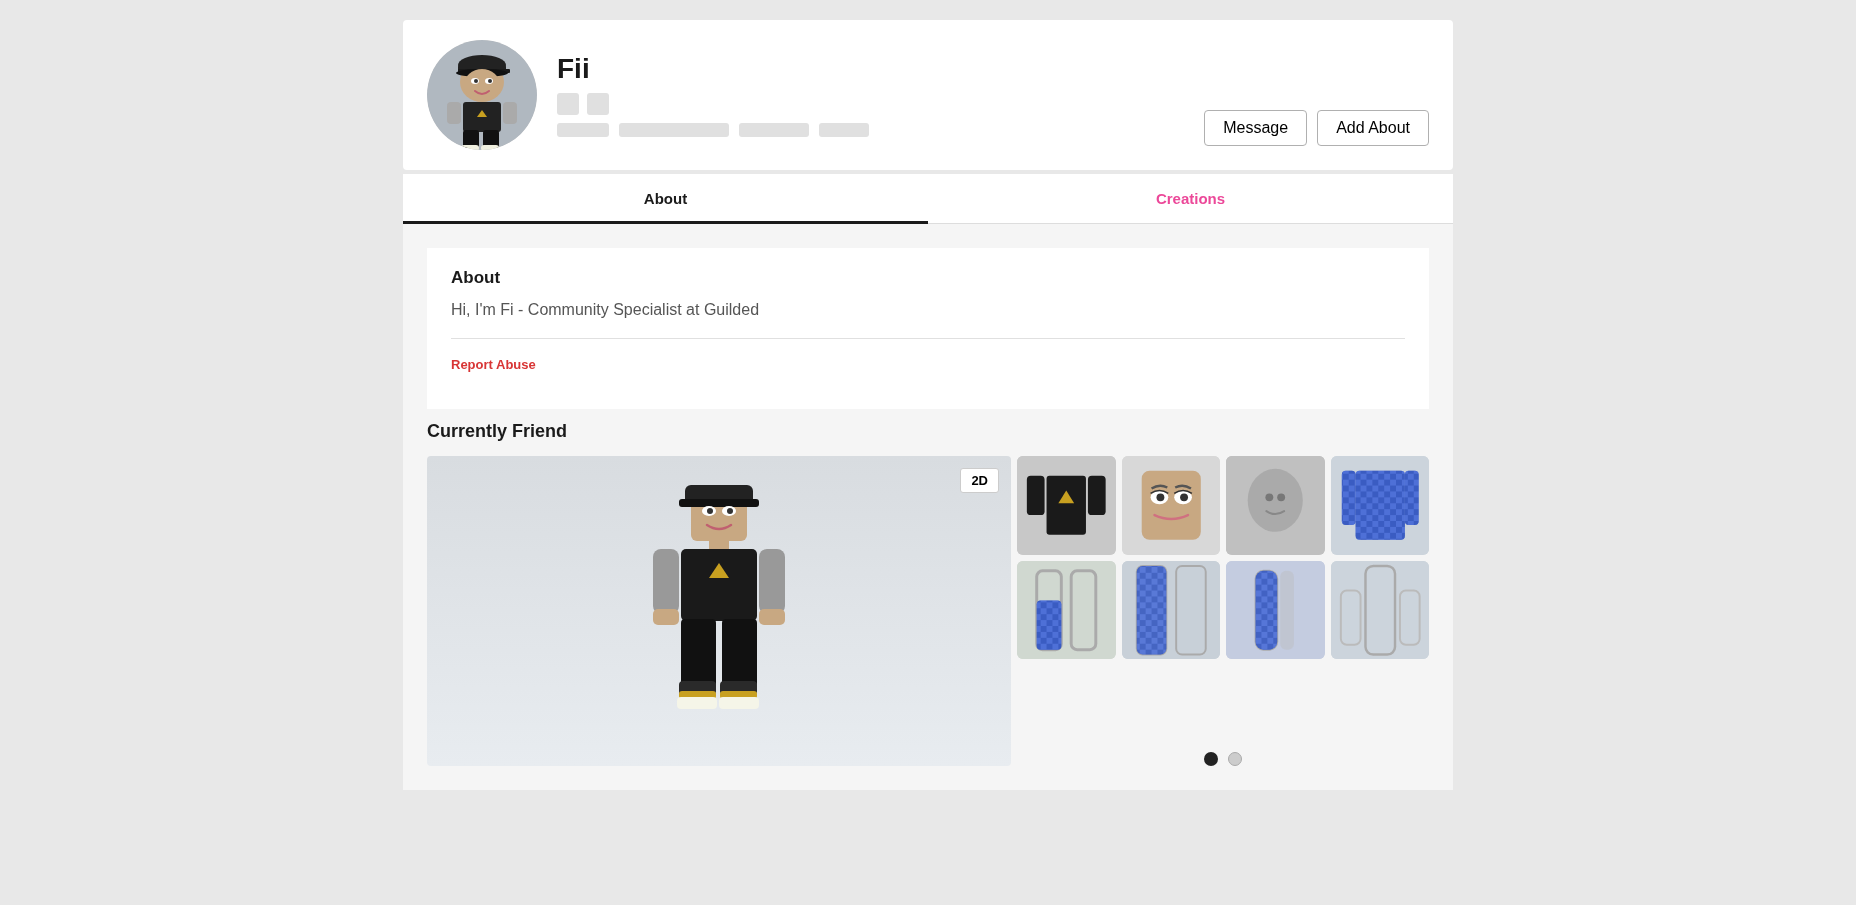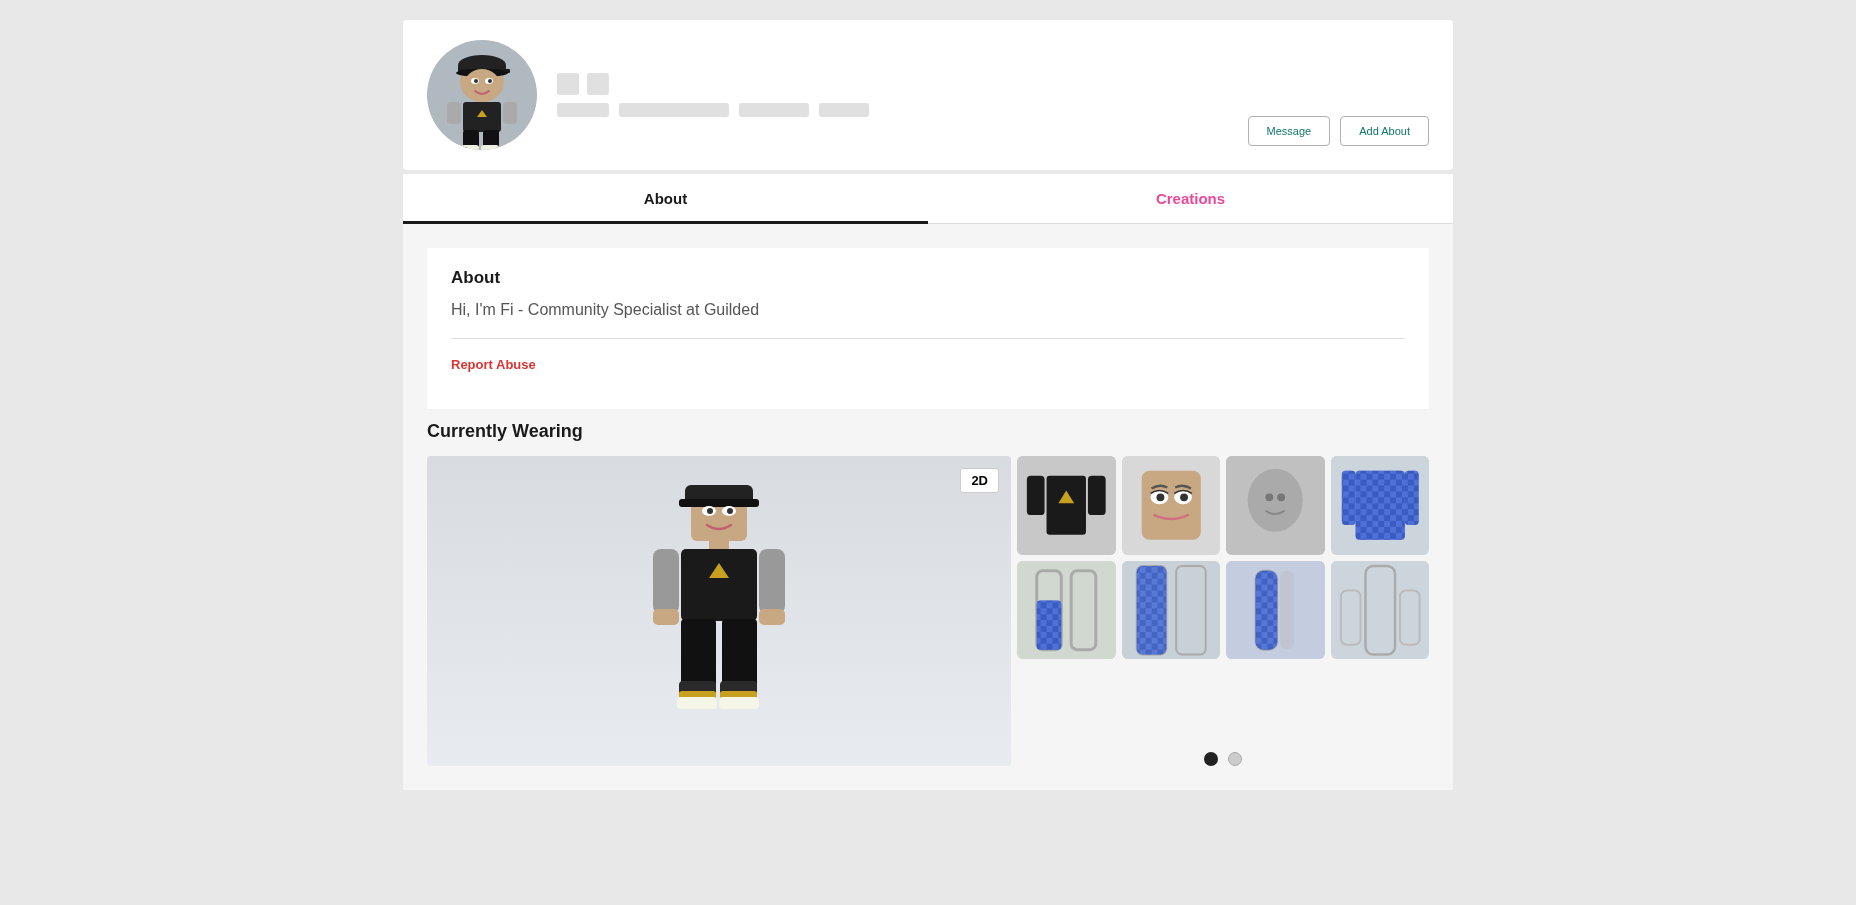--- a/index.html
+++ b/index.html
@@ -69,24 +69,24 @@
     .profile-actions {
       display: flex;
       gap: 10px;
       position: absolute;
       right: 24px;
       bottom: 24px;
     }
     .btn-outline {
       border: 1px solid #b0b0b0;
       background: #fff;
-      color: #0f766e;
+      color: #000000;
       padding: 8px 18px;
       border-radius: 4px;
-      font-size: 11px;
+      font-size: 16px;
       cursor: pointer;
     }
 
     
     .tabs-bar {
       background: #fff;
       display: flex;
       border-bottom: 1px solid #ddd;
     }
     .tab-item {
@@ -282,20 +282,21 @@
 
         <rect x="36" y="90" width="16" height="18" rx="3" fill="#111"></rect>
         <rect x="56" y="90" width="16" height="18" rx="3" fill="#111"></rect>
 
         <rect x="34" y="105" width="18" height="6" rx="3" fill="#f0f0e0"></rect>
         <rect x="54" y="105" width="18" height="6" rx="3" fill="#f0f0e0"></rect>
       </svg>
     </div>
 
     <div class="profile-info">
+      <div class="profile-name">Fii</div>
       <div class="skeleton-row">
         <div class="skeleton-block skeleton-sm"></div>
         <div class="skeleton-block skeleton-sm2"></div>
       </div>
       <div class="skeleton-row2">
         <div class="skeleton-block skeleton-xl" style="width:52px;height:14px;"></div>
         <div class="skeleton-block skeleton-md" style="width:110px;height:14px;"></div>
         <div class="skeleton-block" style="width:70px;height:14px;"></div>
         <div class="skeleton-block" style="width:50px;height:14px;"></div>
       </div>
@@ -321,21 +322,21 @@
     <div class="about-section">
       <div class="about-title">About</div>
       <div class="about-text">Hi, I'm Fi - Community Specialist at Guilded</div>
       <hr class="divider">
       <div class="report-row">
         <a class="report-link" href="#">Report Abuse</a>
       </div>
     </div>
 
     <div class="wearing-section">
-      <div class="wearing-title">Currently Wearing</div>
+      <div class="wearing-title">Currently Friend</div>
       <div class="wearing-container">
 
         <div class="avatar-display">
           <button class="btn-2d">2D</button>
 
           <svg class="avatar-figure" viewBox="0 0 160 260" xmlns="http://www.w3.org/2000/svg">
 
             <rect x="52" y="8" width="56" height="52" rx="6" fill="#c8a882"></rect>
 
             <rect x="46" y="4" width="68" height="20" rx="6" fill="#222"></rect>

